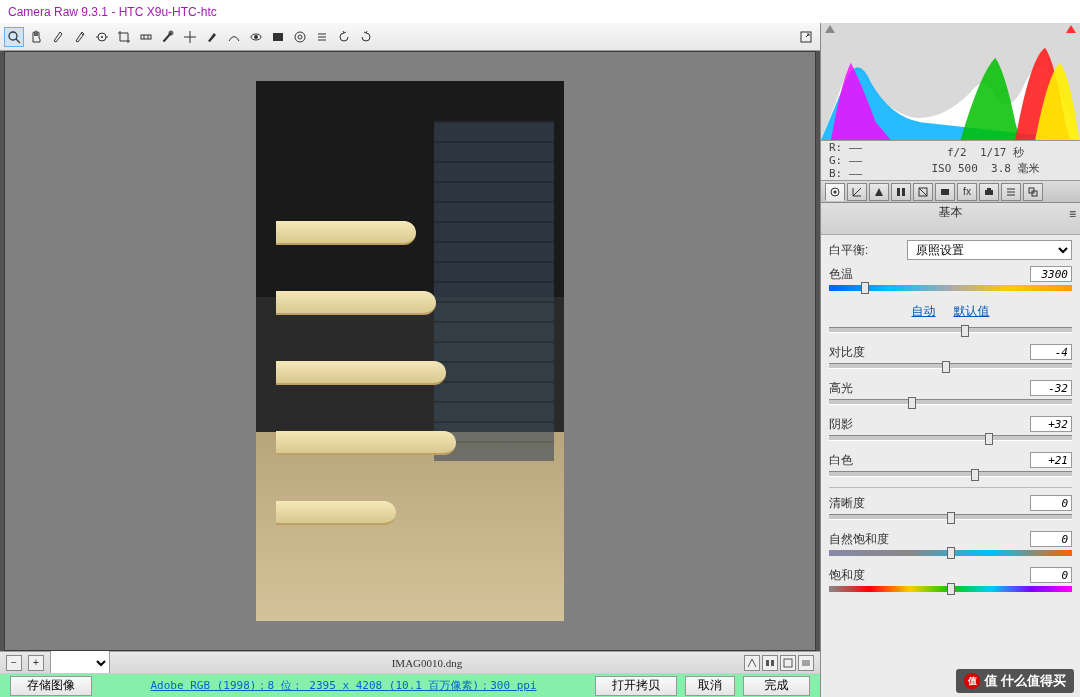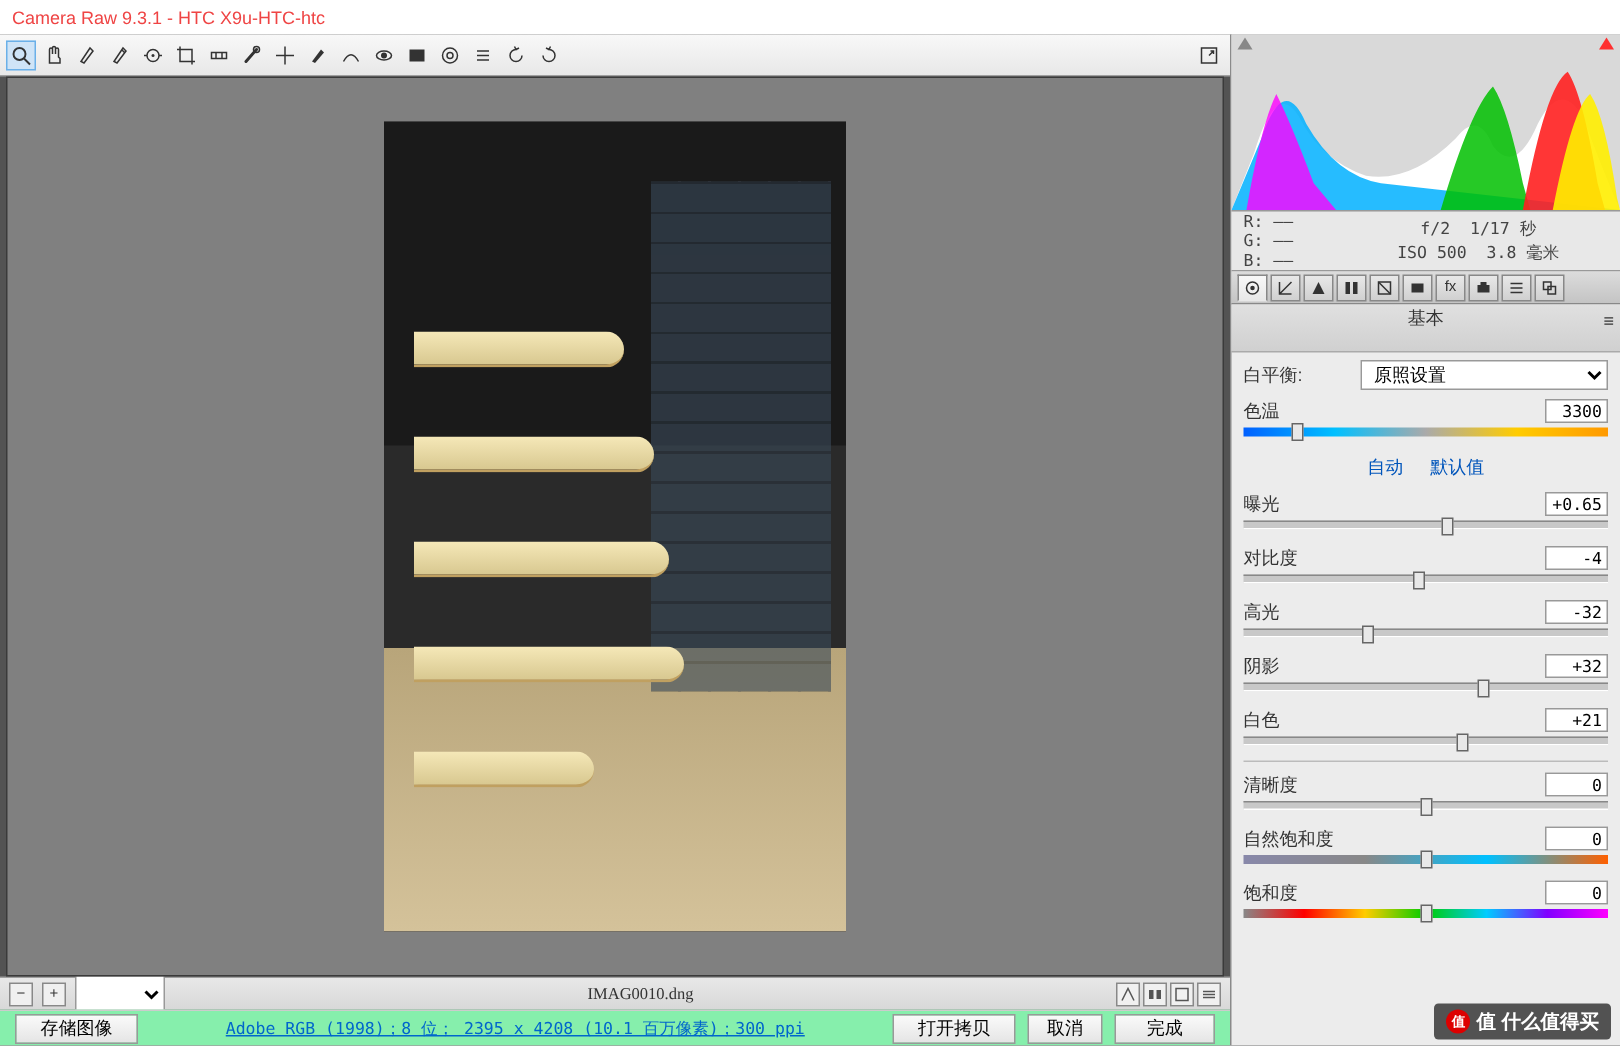--- a/index.html
+++ b/index.html
@@ -1,17 +1,17 @@
 <!DOCTYPE html>
 <html><head>
 <meta charset="utf-8">
 <style>
 * { box-sizing: border-box; margin: 0; padding: 0; }
 body { font-family: "Microsoft YaHei", Arial, sans-serif; font-size: 12px; background: #f0f0f0; width: 1080px; height: 697px; overflow: hidden; display: flex; flex-direction: column; }
-.titlebar { height: 23px; background: #fff; display: flex; align-items: center; padding: 0 8px; color: #ef4444; font-size: 12px; }
+.titlebar { height: 23px; background: #fff; display: flex; align-items: center; padding: 0 8px; color: #a21caf; font-size: 12px; }
 .main-area { flex: 1; display: flex; background: #535353; }
 .left-panel { flex: 1; display: flex; flex-direction: column; }
 .toolbar { height: 28px; background: linear-gradient(#f8f8f8,#e8e8e8); display: flex; align-items: center; padding: 0 4px; gap: 2px; border-bottom: 1px solid #a0a0a0; }
 .tool-btn { width: 20px; height: 20px; display: flex; align-items: center; justify-content: center; border: 1px solid transparent; cursor: pointer; color: #333; }
 .tool-btn.active { background: #cfe4f7; border: 1px solid #6bb0e8; }
 .tool-spacer { flex: 1; }
 .canvas-area { flex: 1; background: #808080; display: flex; align-items: center; justify-content: center; position: relative; border: 1px solid #3a3a3a; margin: 0 4px; }
 .canvas-img { width: 308px; height: 540px; position: relative; background: #2a2a2a; overflow: hidden; }
 .status-bar { height: 22px; background: linear-gradient(#e8e8e8,#d8d8d8); display: flex; align-items: center; padding: 0 6px; gap: 6px; border-top: 1px solid #a0a0a0; color: #333; }
 .zoom-btn { width: 16px; height: 16px; border: 1px solid #888; background: #f0f0f0; display: flex; align-items: center; justify-content: center; cursor: pointer; font-size: 10px; }
@@ -36,30 +36,30 @@
 .tab-btn.active { background: linear-gradient(#f8f8f8,#e8e8e8); border-bottom-color: #e8e8e8; }
 .panel-header { height: 32px; background: linear-gradient(#e0e0e0,#d0d0d0); text-align: center; font-size: 12px; line-height: 18px; color: #333; border-bottom: 1px solid #aaa; position: relative; }
 .panel-menu { position: absolute; right: 4px; top: 2px; cursor: pointer; }
 .controls { flex: 1; overflow-y: auto; padding: 4px 8px; }
 .ctrl-row { display: flex; align-items: center; height: 22px; gap: 24px; }
 .ctrl-label { width: 54px; font-size: 12px; color: #333; }
 .ctrl-select { flex: 1; height: 20px; border: 1px solid #999; background: #fff; font-size: 12px; padding: 0 4px; }
 .slider-row { margin-bottom: 10px; }
 .slider-head { display: flex; justify-content: space-between; align-items: center; height: 18px; }
 .slider-name { font-size: 12px; color: #333; }
-.slider-val { width: 42px; height: 16px; border: 1px solid #999; background: #fff; font-size: 11px; text-align: right; padding: 0 3px; font-family: monospace; }
+.slider-val { width: 42px; height: 16px; border: 1px solid #999; background: #fff; font-size: 11px; text-align: right; padding: 0 3px; font-family: monospace; font-style: italic; }
 .slider-track { height: 6px; position: relative; margin-top: 2px; }
 .slider-track.temp { background: linear-gradient(to right,#0060ff,#00c0ff,#aaa,#ffcc00,#ff9900); }
 .slider-track.tint { background: linear-gradient(to right,#00c000,#888,#e040e0); }
 .slider-track.gray { background: #c8c8c8; border-top: 1px solid #888; border-bottom: 1px solid #fff; }
 .slider-track.vib { background: linear-gradient(to right,#8888aa,#888,#00c0ff,#ff6000); }
 .slider-track.sat { background: linear-gradient(to right,#888,#ff0000,#ffcc00,#00cc00,#00ccff,#8000ff,#ff00ff); }
 .slider-thumb { position: absolute; top: -3px; width: 8px; height: 12px; background: #e8e8e8; border: 1px solid #666; transform: translateX(-4px); cursor: pointer; }
 .links-row { display: flex; justify-content: center; gap: 18px; height: 20px; align-items: center; margin: 4px 0 6px; }
-.link-txt { color: #0055bb; cursor: pointer; font-size: 12px; }
+.link-txt { color: #0055bb; text-decoration: underline; cursor: pointer; font-size: 12px; }
 .sep { height: 1px; background: #bbb; margin: 4px 0 6px; }
 .watermark { position: absolute; right: 6px; bottom: 4px; background: rgba(0,0,0,0.65); color: #fff; font-size: 13px; font-weight: bold; padding: 3px 8px; border-radius: 3px; display: flex; align-items: center; gap: 4px; }
 .wm-icon { width: 16px; height: 16px; background: #d00; border-radius: 50%; display: flex; align-items: center; justify-content: center; color: #fff; font-size: 9px; }
 
 .photo-layer { position: absolute; inset: 0; }
 .photo-floor { position: absolute; bottom: 0; left: 0; right: 0; height: 35%; background: linear-gradient(to top,#d4c29a,#b8a57a); transform-origin: top; }
 .photo-dark { position: absolute; top: 0; left: 0; right: 0; height: 40%; background: #1a1a1a; }
 .photo-glass { position: absolute; top: 40px; right: 10px; width: 120px; height: 340px; background: repeating-linear-gradient(0deg,#3a4a5a 0,#3a4a5a 18px,#2a3540 18px,#2a3540 20px),repeating-linear-gradient(90deg,transparent 0,transparent 18px,#556 18px,#556 20px); opacity: 0.6; }
 .photo-stair { position: absolute; left: 20px; width: 140px; height: 24px; background: linear-gradient(#f5e8b8,#d8c890); border-bottom: 2px solid #c0a060; border-radius: 0 50px 50px 0; }
 </style>
@@ -339,24 +339,20 @@
             <div class="slider-thumb" style="left:15%"></div>
           </div>
       </div>
 
       <div class="links-row">
         <span class="link-txt">自动</span>
         <span class="link-txt">默认值</span>
       </div>
 
       <div class="slider-row">
-        <div class="slider-head">
-            <span class="slider-name">曝光</span>
-            <input class="slider-val" value="+0.65" style="">
-          </div>
         <div class="slider-track gray">
             <div class="slider-thumb" style="left:56%"></div>
           </div>
       </div>
       <div class="slider-row">
         <div class="slider-head">
             <span class="slider-name">对比度</span>
             <input class="slider-val" value="-4" style="">
           </div>
         <div class="slider-track gray">

